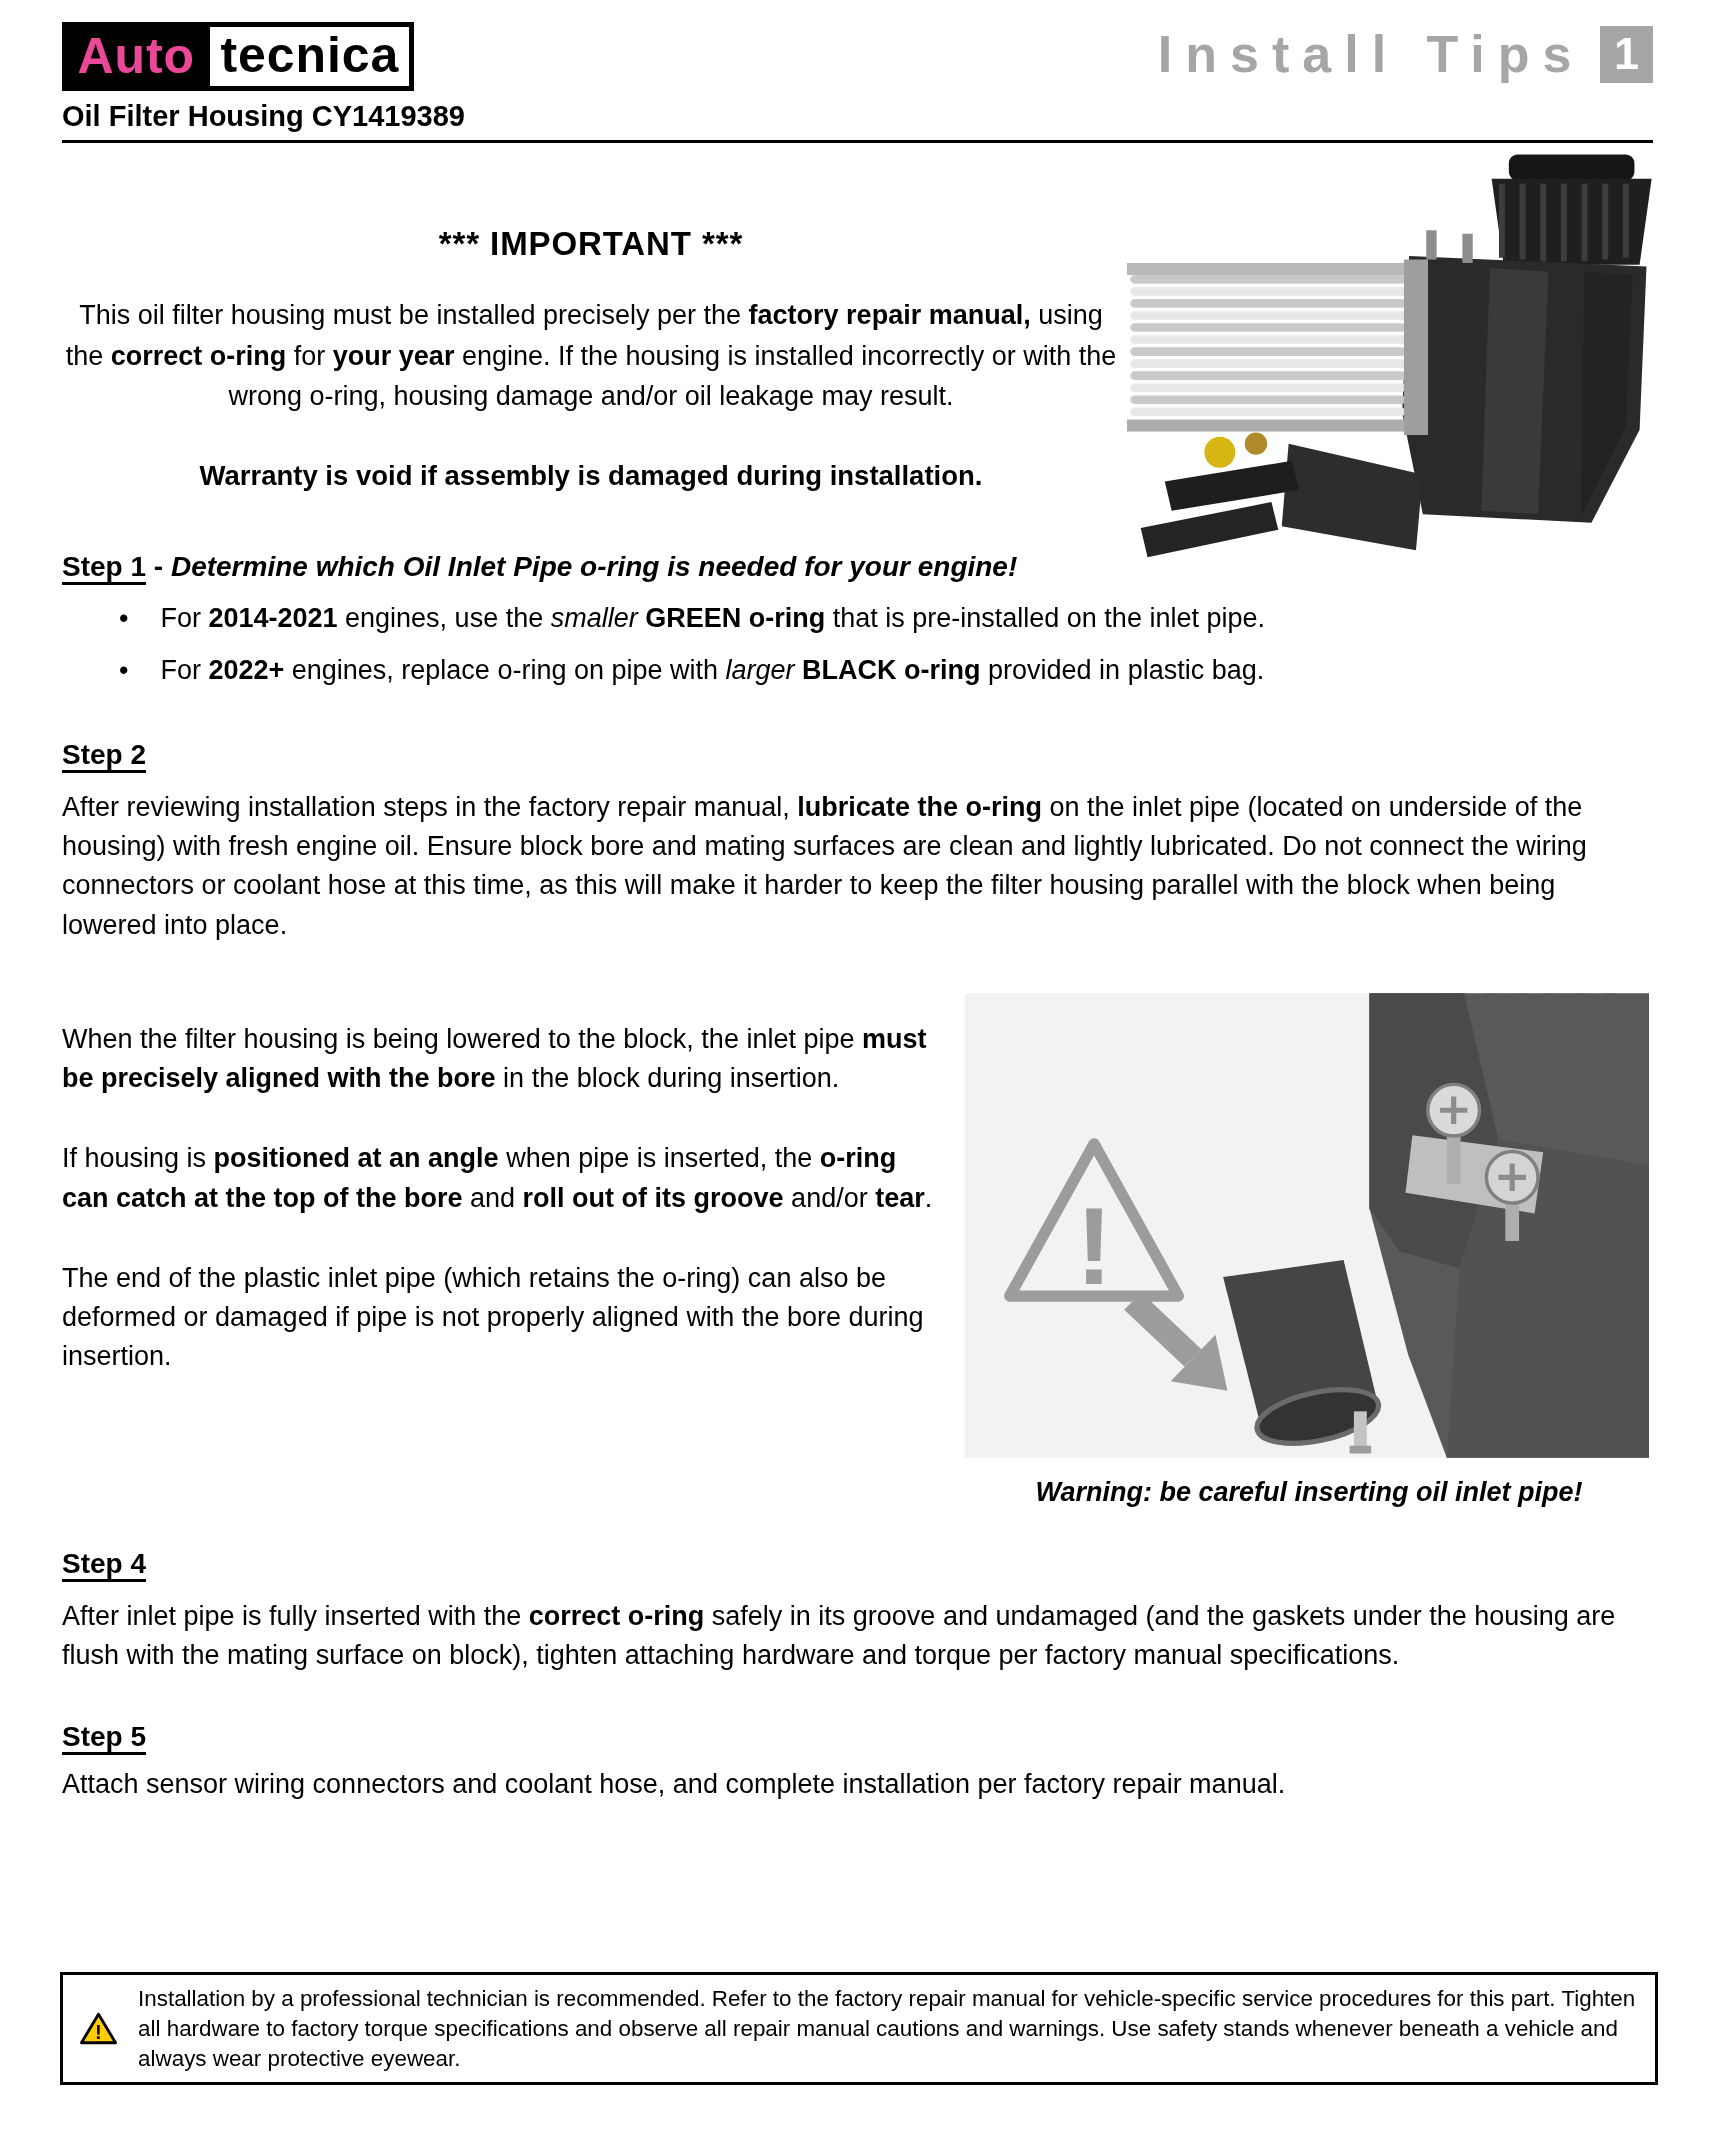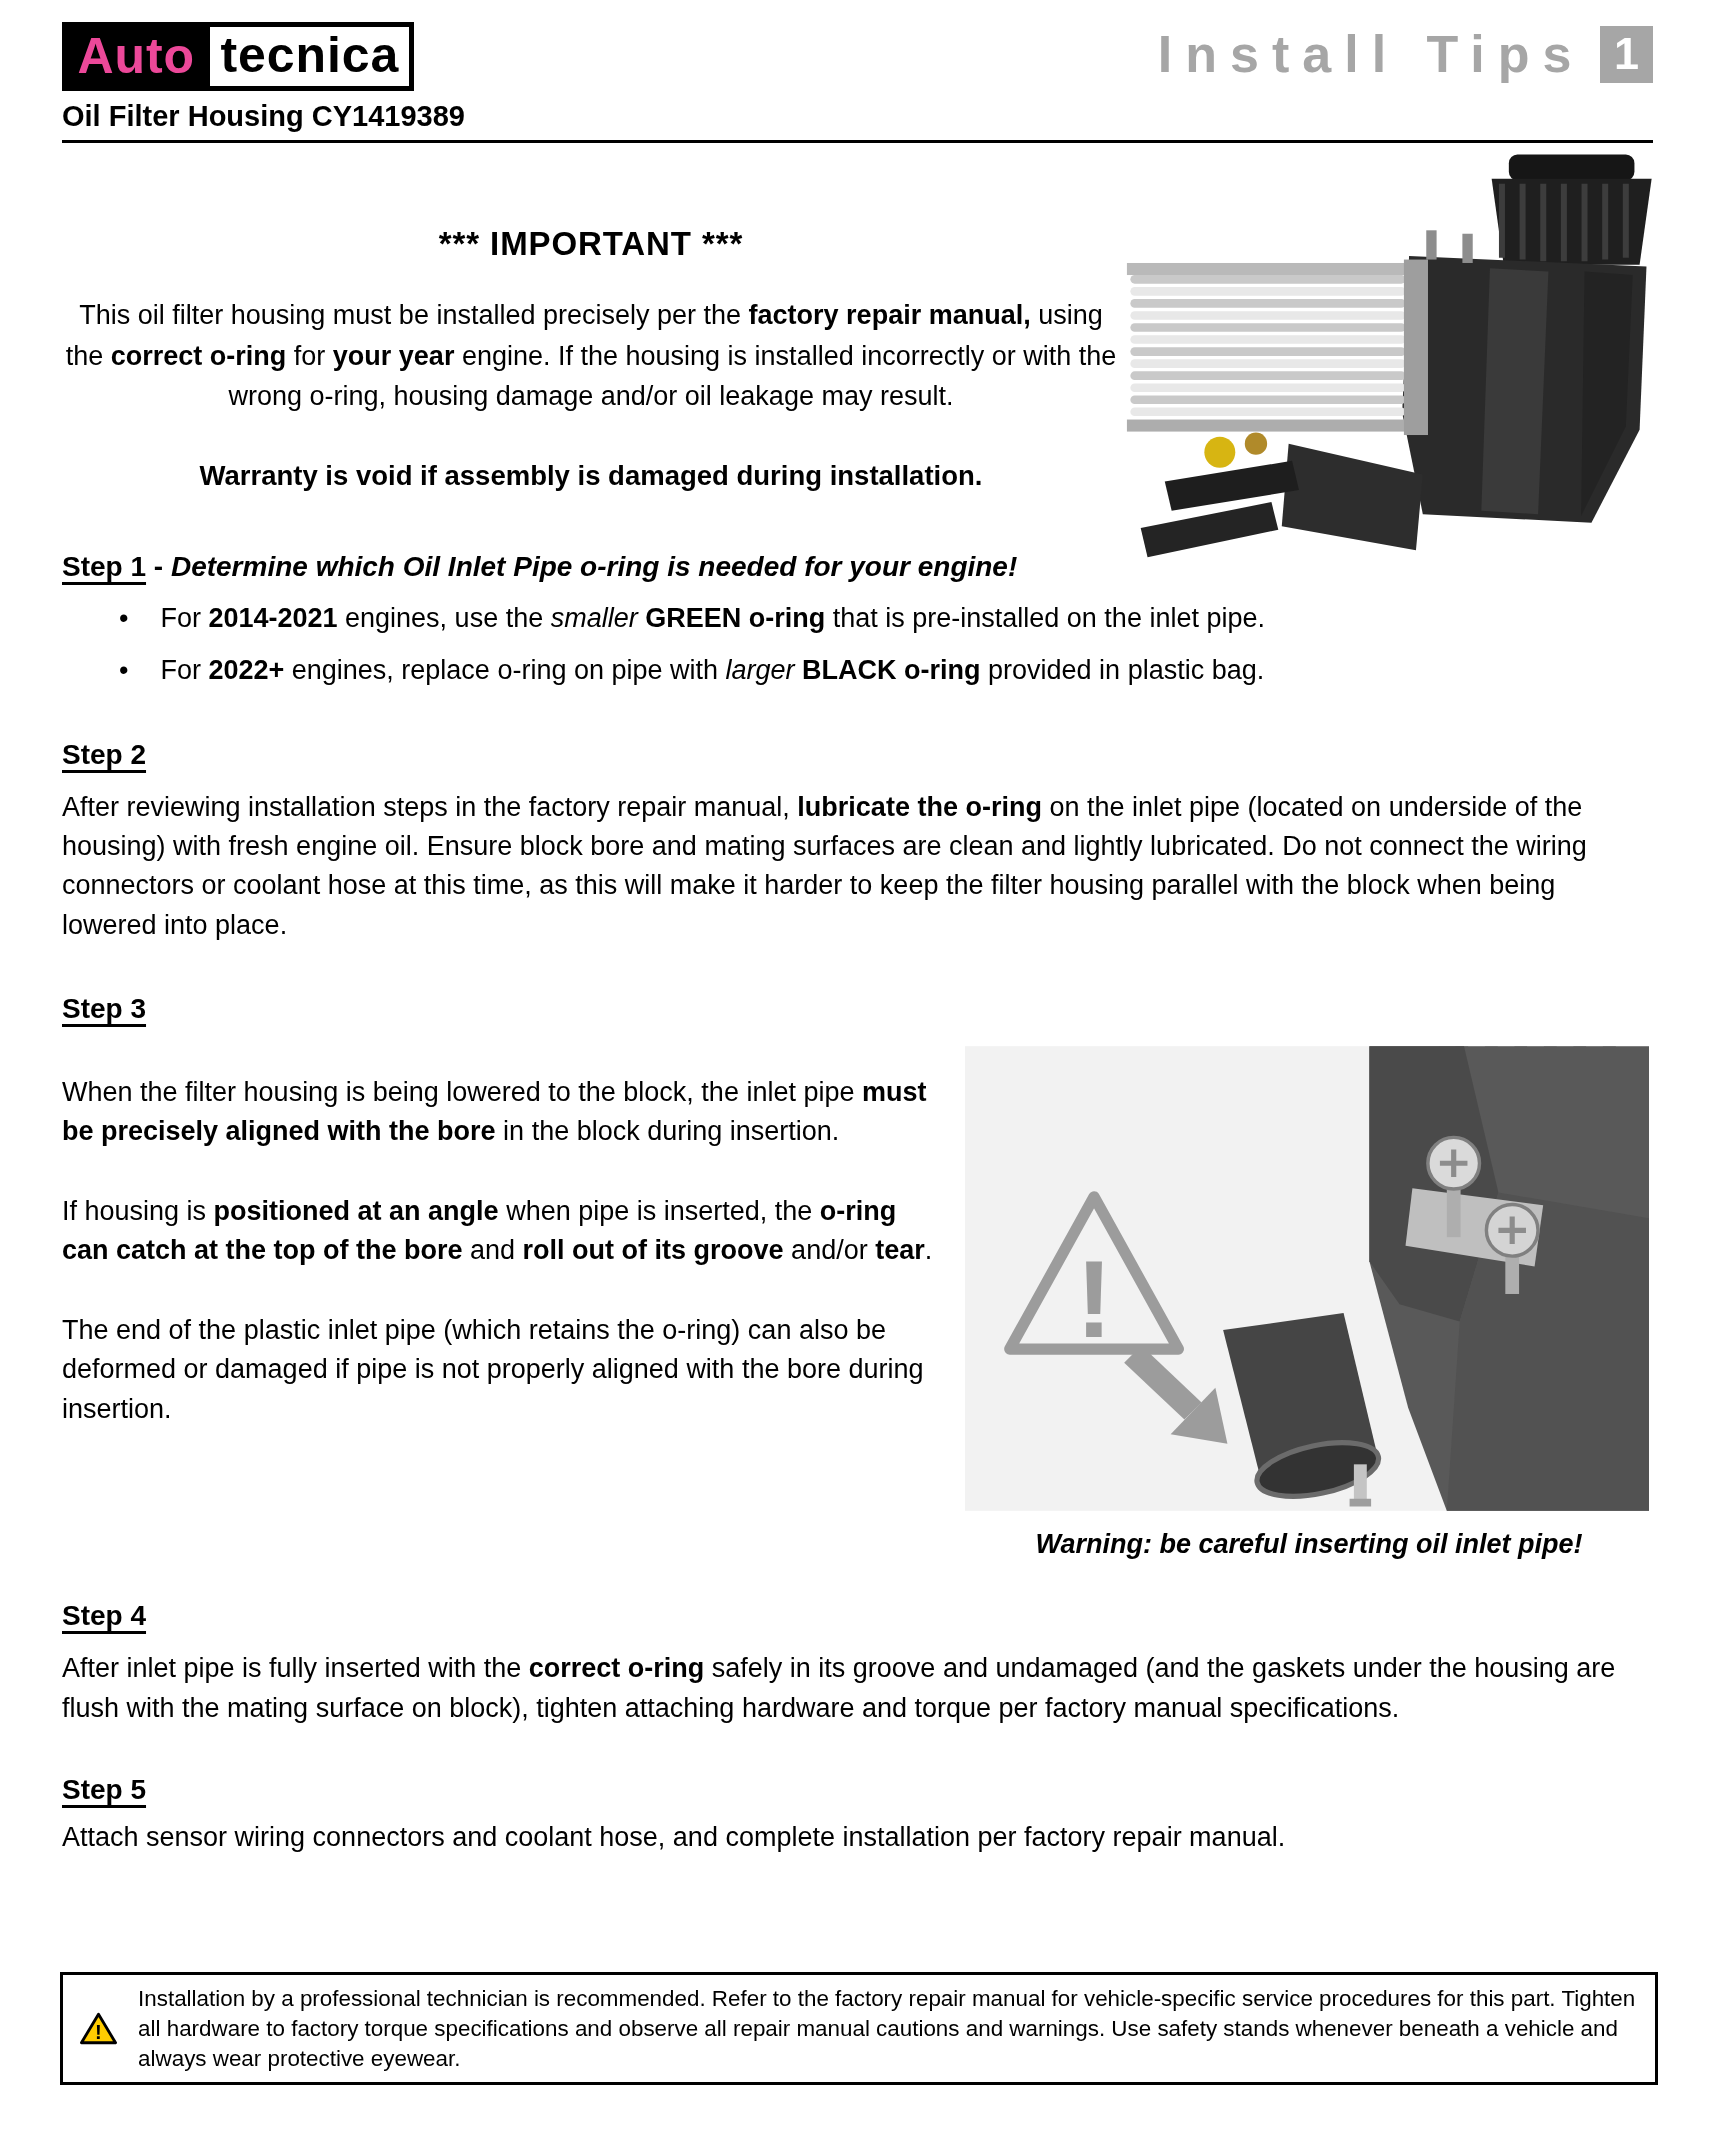--- a/index.html
+++ b/index.html
@@ -139,23 +139,20 @@
   </section>
 
   <section class="step2">
     <div class="step-head">
       <span class="step-label">Step 2</span>
     </div>
     <p class="para"><span>After reviewing installation steps in the factory repair manual, </span><span style="font-weight: bold;">lubricate the o-ring</span><span> on the inlet pipe (located on underside of the housing) with fresh engine oil.  Ensure block bore and mating surfaces are clean and lightly lubricated. Do not connect the wiring connectors or coolant hose at this time, as this will make it harder to keep the filter housing parallel with the block when being lowered into place.</span></p>
   </section>
 
   <section class="step3">
-    <div class="step-head">
-      <span class="step-label">Step 3</span>
-    </div>
     <div class="step3-body">
       <div class="step3-text">
         <p class="para3"><span>When the filter housing is being lowered to the block, the inlet pipe </span><span style="font-weight: bold;">must be precisely aligned with the bore</span><span> in the block during insertion.</span></p>
         <p class="para3"><span>If housing is </span><span style="font-weight: bold;">positioned at an angle</span><span> when pipe is inserted, the </span><span style="font-weight: bold;">o-ring can catch at the top of the bore</span><span> and </span><span style="font-weight: bold;">roll out of its groove</span><span> and/or </span><span style="font-weight: bold;">tear</span><span>.</span></p>
         <p class="para3"><span>The end of the plastic inlet pipe (which retains the o-ring) can also be deformed or damaged if pipe is not properly aligned with the bore during insertion.</span></p>
       </div>
       <figure class="step3-fig" style="margin:0;">
         <svg width="684" height="465" viewBox="0 0 795 540">
           <rect width="795" height="540" fill="#f2f2f2"></rect>
           <g transform="rotate(38 690 40)">

